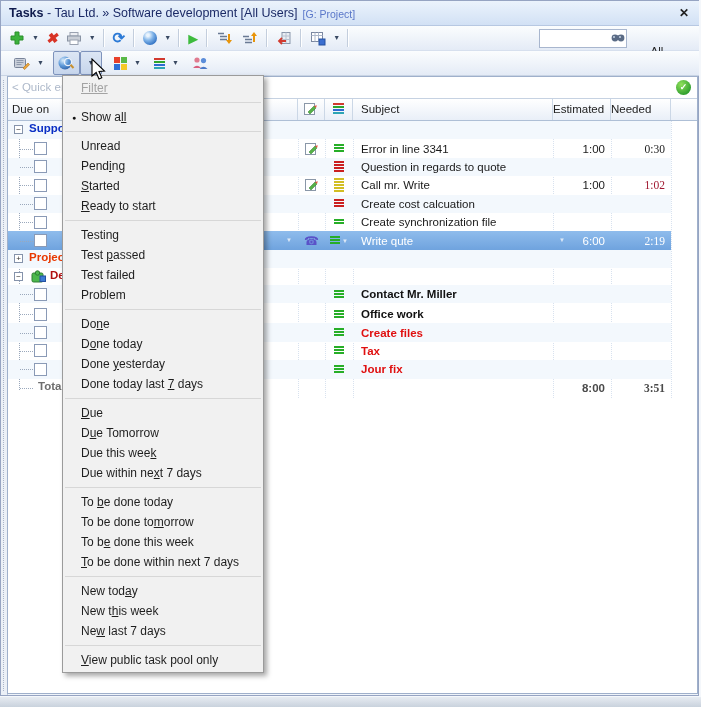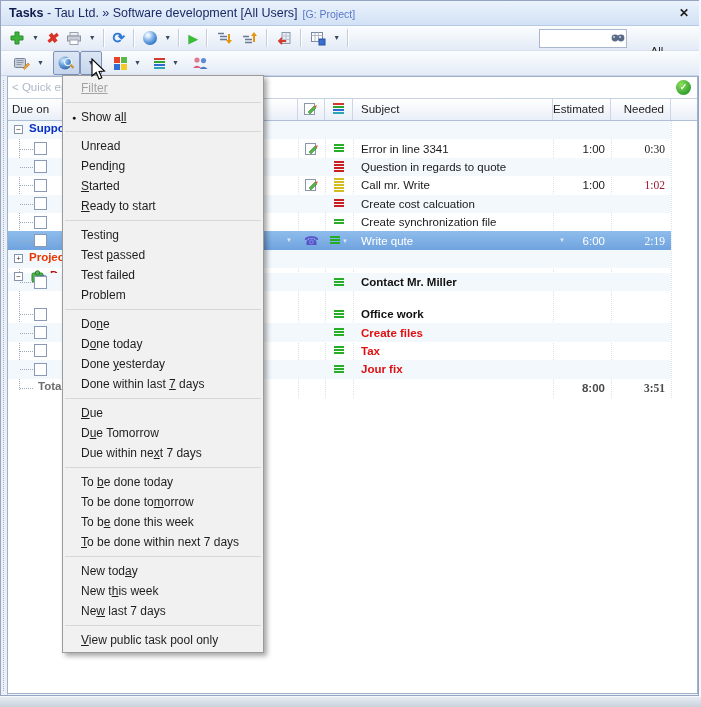--- a/index.html
+++ b/index.html
@@ -265,21 +265,21 @@
             <path d="M10 4 L12 6 L12.8 3.2 Z" fill="#E5533C"></path>
           </svg>
         </div>
         <div class="hcell" style="left:317px;width:28px;">
           <span class="cbars" style="margin:3px 0 0 8px;display:inline-block">
             <i style="background:#D23A2E"></i><i style="background:#2EA52E"></i><i style="background:#2E6BD2"></i><i style="background:#2EA5B4"></i>
           </span>
         </div>
         <div class="hcell" style="left:345px;width:200px;padding-left:8px;">Subject</div>
         <div class="hcell" style="left:545px;width:58px;text-align:left;padding-right:6px;">Estimated</div>
-        <div class="hcell" style="left:603px;width:60px;text-align:right;padding-right:6px;border-right:1px solid #CBD7E6;">Needed</div>
+        <div class="hcell" style="left:603px;width:60px;padding-right:6px;border-right:1px solid #CBD7E6;">Needed</div>
       </div>
       <div class="tbody" id="tbody">
         <div class="gridlines">
           <i style="left:290px"></i>
             <i style="left:317px"></i>
             <i style="left:345px"></i>
             <i style="left:545px"></i>
             <i style="left:603px"></i>
             <i style="left:663px"></i>
         </div>
@@ -490,21 +490,21 @@
             <div class="cell c-subj">
               <span class=""></span>
             </div>
             <div class="cell c-est">
               <span></span>
             </div>
             <div class="cell c-need">
               <span></span>
             </div>
           </div>
-          <div class="row stripe" style="top: 152px;">
+          <div class="row stripe" style="top: 164px;">
             <div class="cell c-tree">
               <div class="stub"></div>
               <div class="tcheck"></div>
             </div>
             <div class="cell c-edit"></div>
             <div class="cell c-bars">
               <span class="bars">
                 <i class="bar-green"></i>
                 <i class="bar-green"></i>
                 <i class="bar-green"></i>
@@ -687,30 +687,34 @@
       <div class="menu-item">
         <span class="bullet"></span>
         <span><span>D</span><u>o</u><span>ne today</span></span>
       </div>
       <div class="menu-item">
         <span class="bullet"></span>
         <span><span>Done </span><u>y</u><span>esterday</span></span>
       </div>
       <div class="menu-item">
         <span class="bullet"></span>
-        <span><span>Done within last </span><u>7</u><span> days</span></span>
+        <span><span>Done today last </span><u>7</u><span> days</span></span>
       </div>
       <div class="menu-sep"></div>
       <div class="menu-item">
         <span class="bullet"></span>
         <span><span></span><u>D</u><span>ue</span></span>
       </div>
       <div class="menu-item">
         <span class="bullet"></span>
         <span><span>D</span><u>u</u><span>e Tomorrow</span></span>
+      </div>
+      <div class="menu-item">
+        <span class="bullet"></span>
+        <span><span>Due this wee</span><u>k</u><span></span></span>
       </div>
       <div class="menu-item">
         <span class="bullet"></span>
         <span><span>Due within ne</span><u>x</u><span>t 7 days</span></span>
       </div>
       <div class="menu-sep"></div>
       <div class="menu-item">
         <span class="bullet"></span>
         <span><span>To </span><u>b</u><span>e done today</span></span>
       </div>

